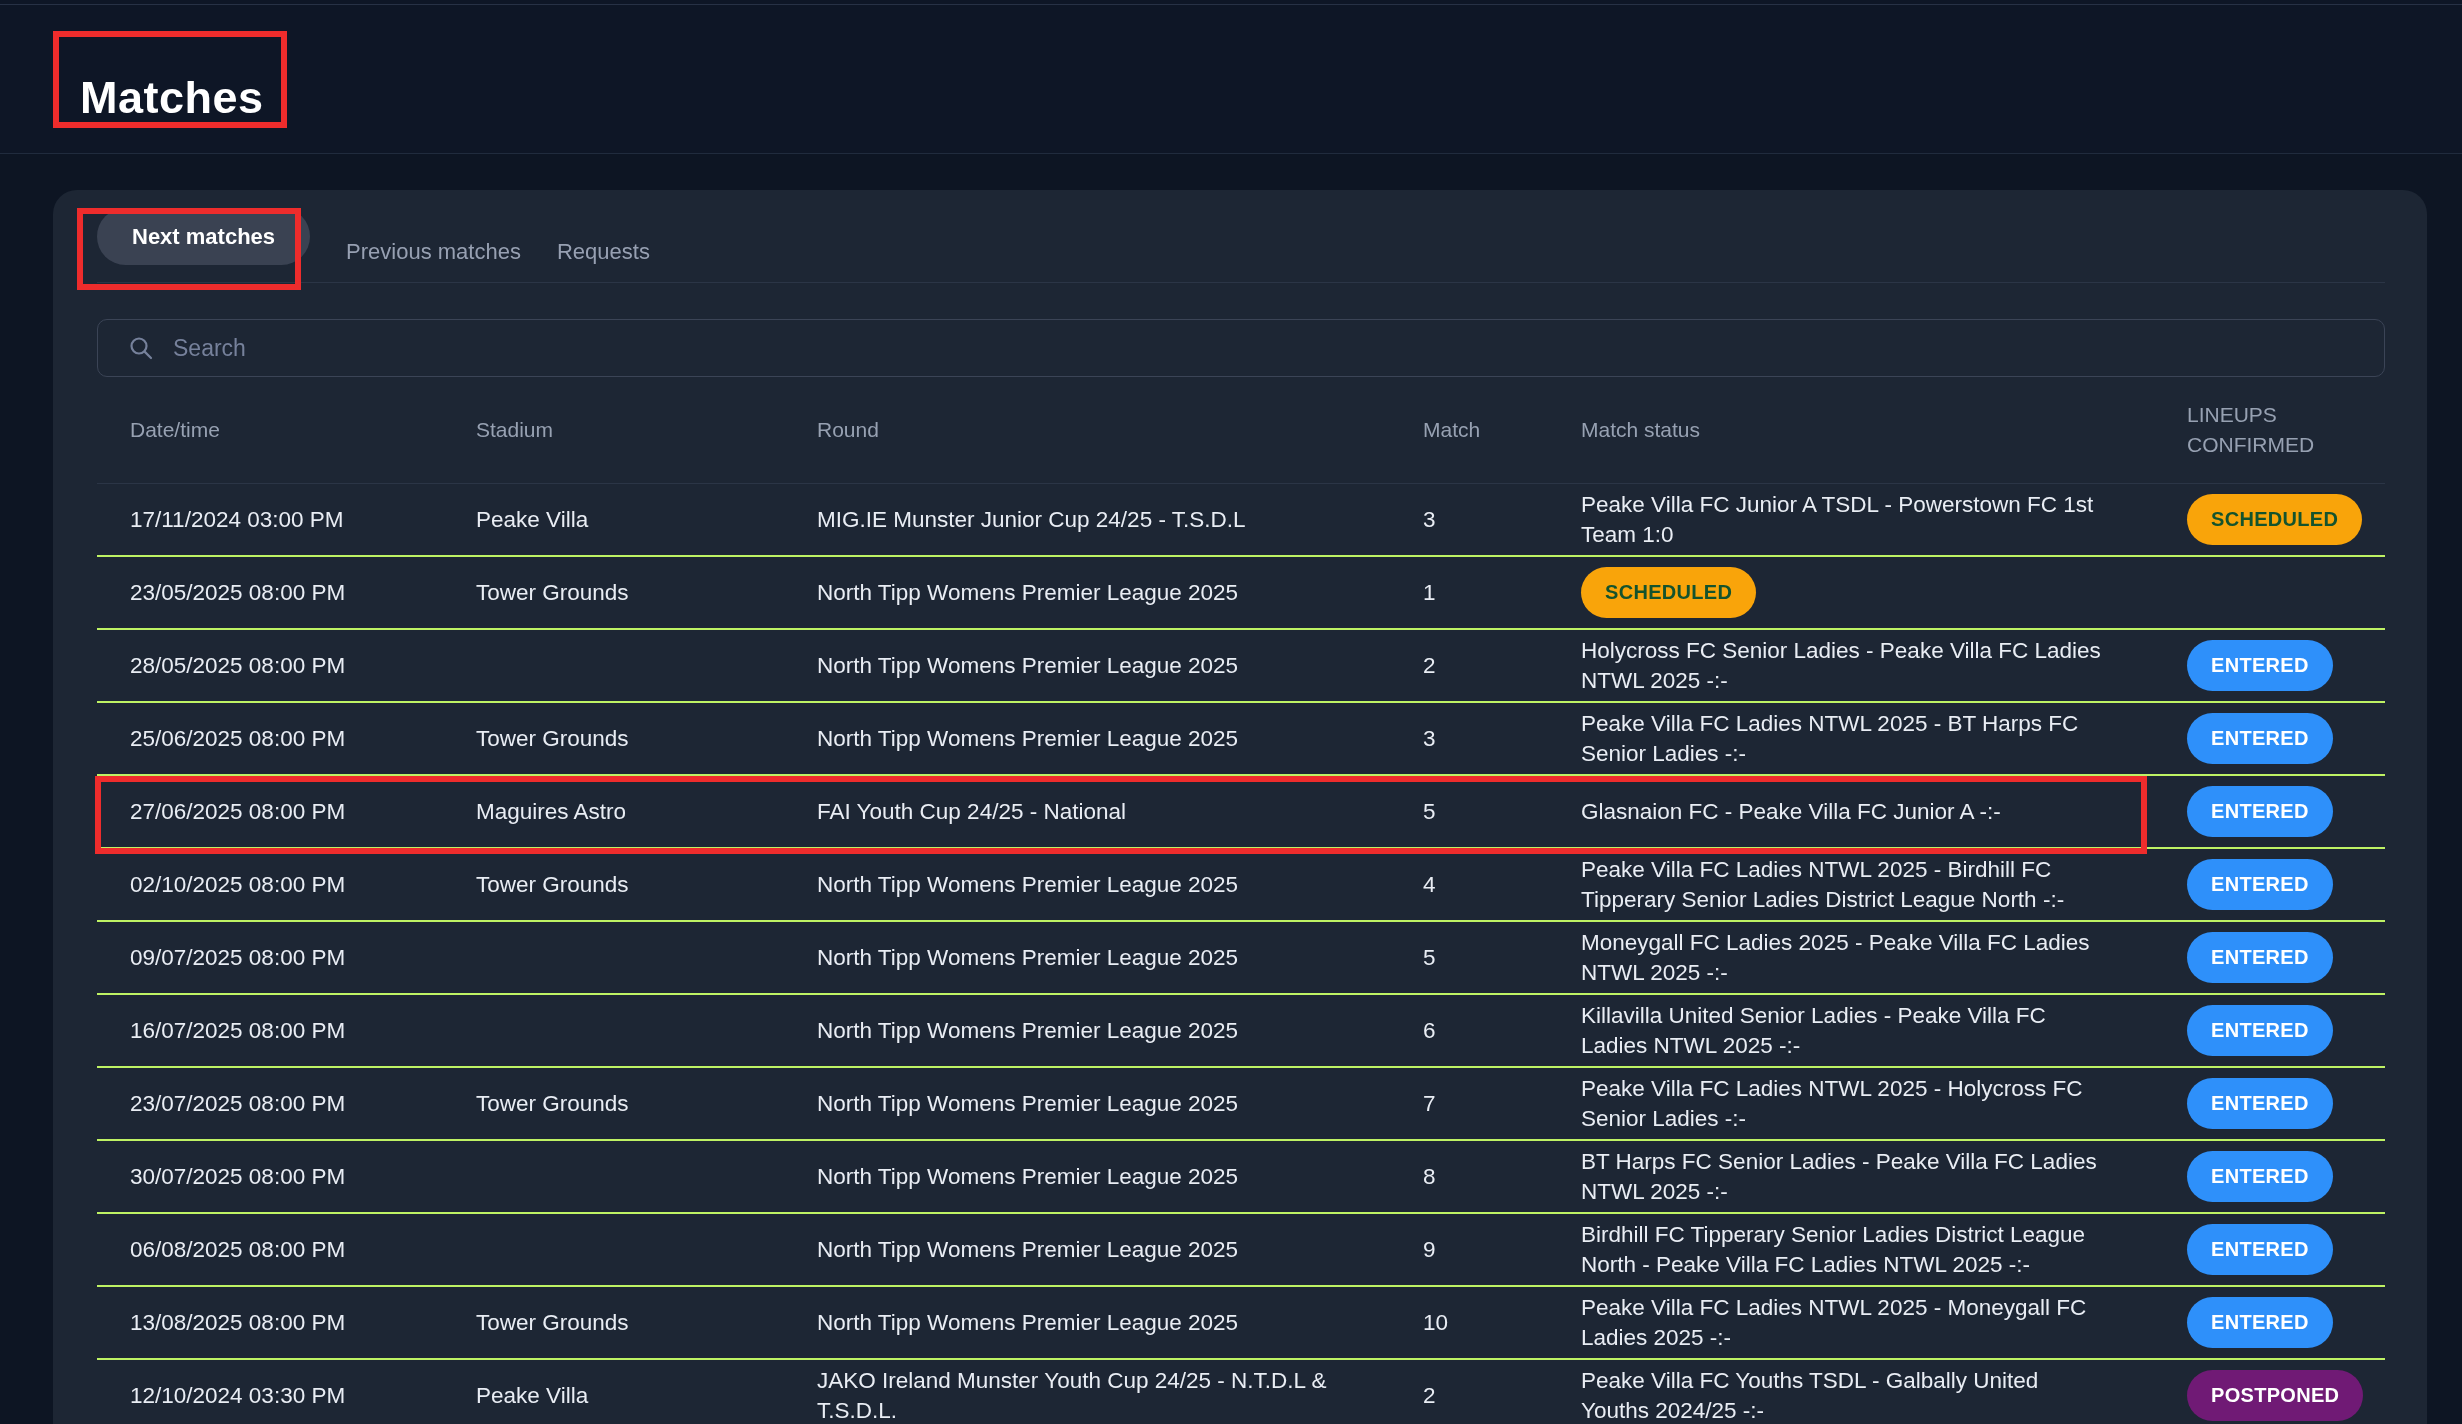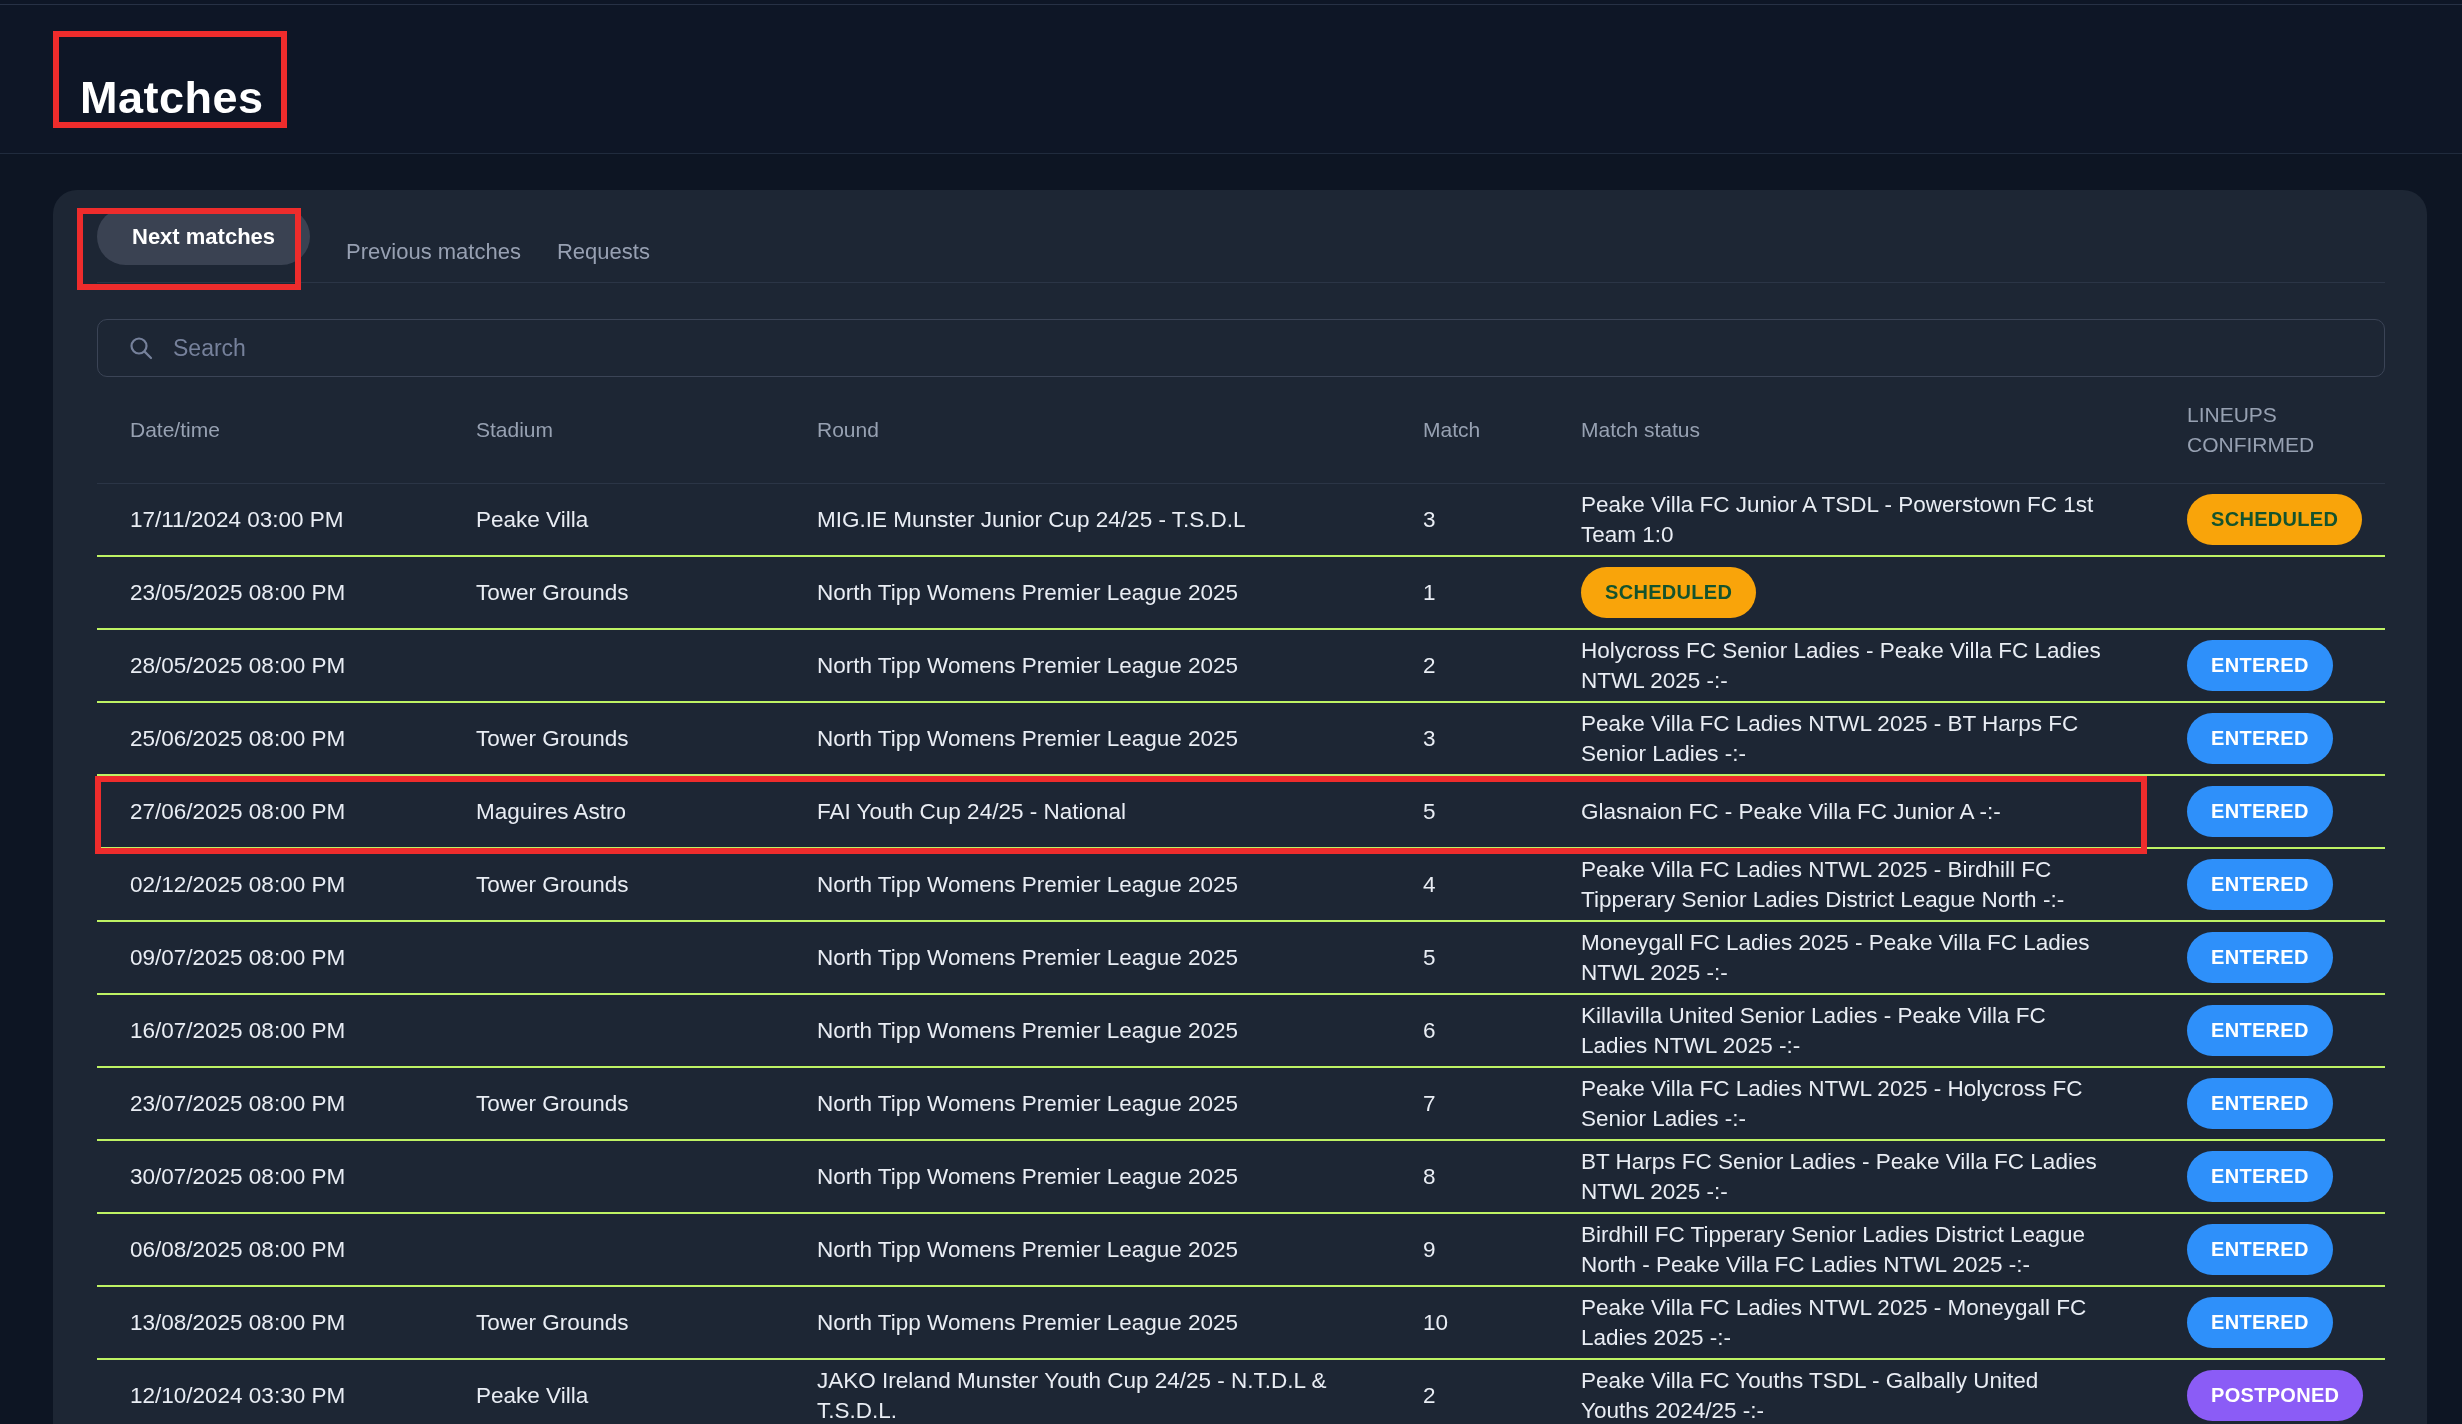--- a/index.html
+++ b/index.html
@@ -76,21 +76,21 @@
     font-size:22.5px;color:#E9EDF4;padding-left:33px;line-height:1.33;
     padding-right:8px;
   }
   .badge{
     display:inline-flex;align-items:center;justify-content:center;
     padding:12px 24px;border-radius:999px;
     font-size:20px;font-weight:700;letter-spacing:.3px;white-space:nowrap;
   }
   .badge-scheduled{background:#F9A40A;color:#14532d;}
   .badge-entered{background:#2E90FA;color:#FFFFFF;}
-  .badge-postponed{background:#8b5cf6;color:#FFFFFF;}
+  .badge-postponed{background:#701a75;color:#FFFFFF;}
   .check{display:block;margin-left:12px;}
   
   .annotation{
     position:absolute;border:6px solid #EE2C2C;box-sizing:border-box;
     pointer-events:none;z-index:6;background:transparent;
   }
   .ann-title{left:53px;top:31px;width:234px;height:97px;}
   .ann-tab{left:77px;top:208px;width:224px;height:82px;}
   .ann-row{left:95px;top:776px;width:2052px;height:78px;}
 </style>
@@ -199,21 +199,21 @@
     <div class="td">Glasnaion FC - Peake Villa FC Junior A -:-</div>
     <div class="td">
       <span class="badge badge-entered">ENTERED</span>
     </div>
     <div class="td">
       
     </div>
   </div>
 
   <div class="tgrid trow">
-    <div class="td">02/12/2025 08:00 PM</div>
+    <div class="td">02/10/2025 08:00 PM</div>
     <div class="td">Tower Grounds</div>
     <div class="td">North Tipp Womens Premier League 2025</div>
     <div class="td">4</div>
     <div class="td">Peake Villa FC Ladies NTWL 2025 - Birdhill FC Tipperary Senior Ladies District League North -:-</div>
     <div class="td">
       <span class="badge badge-entered">ENTERED</span>
     </div>
     <div class="td">
       
     </div>

